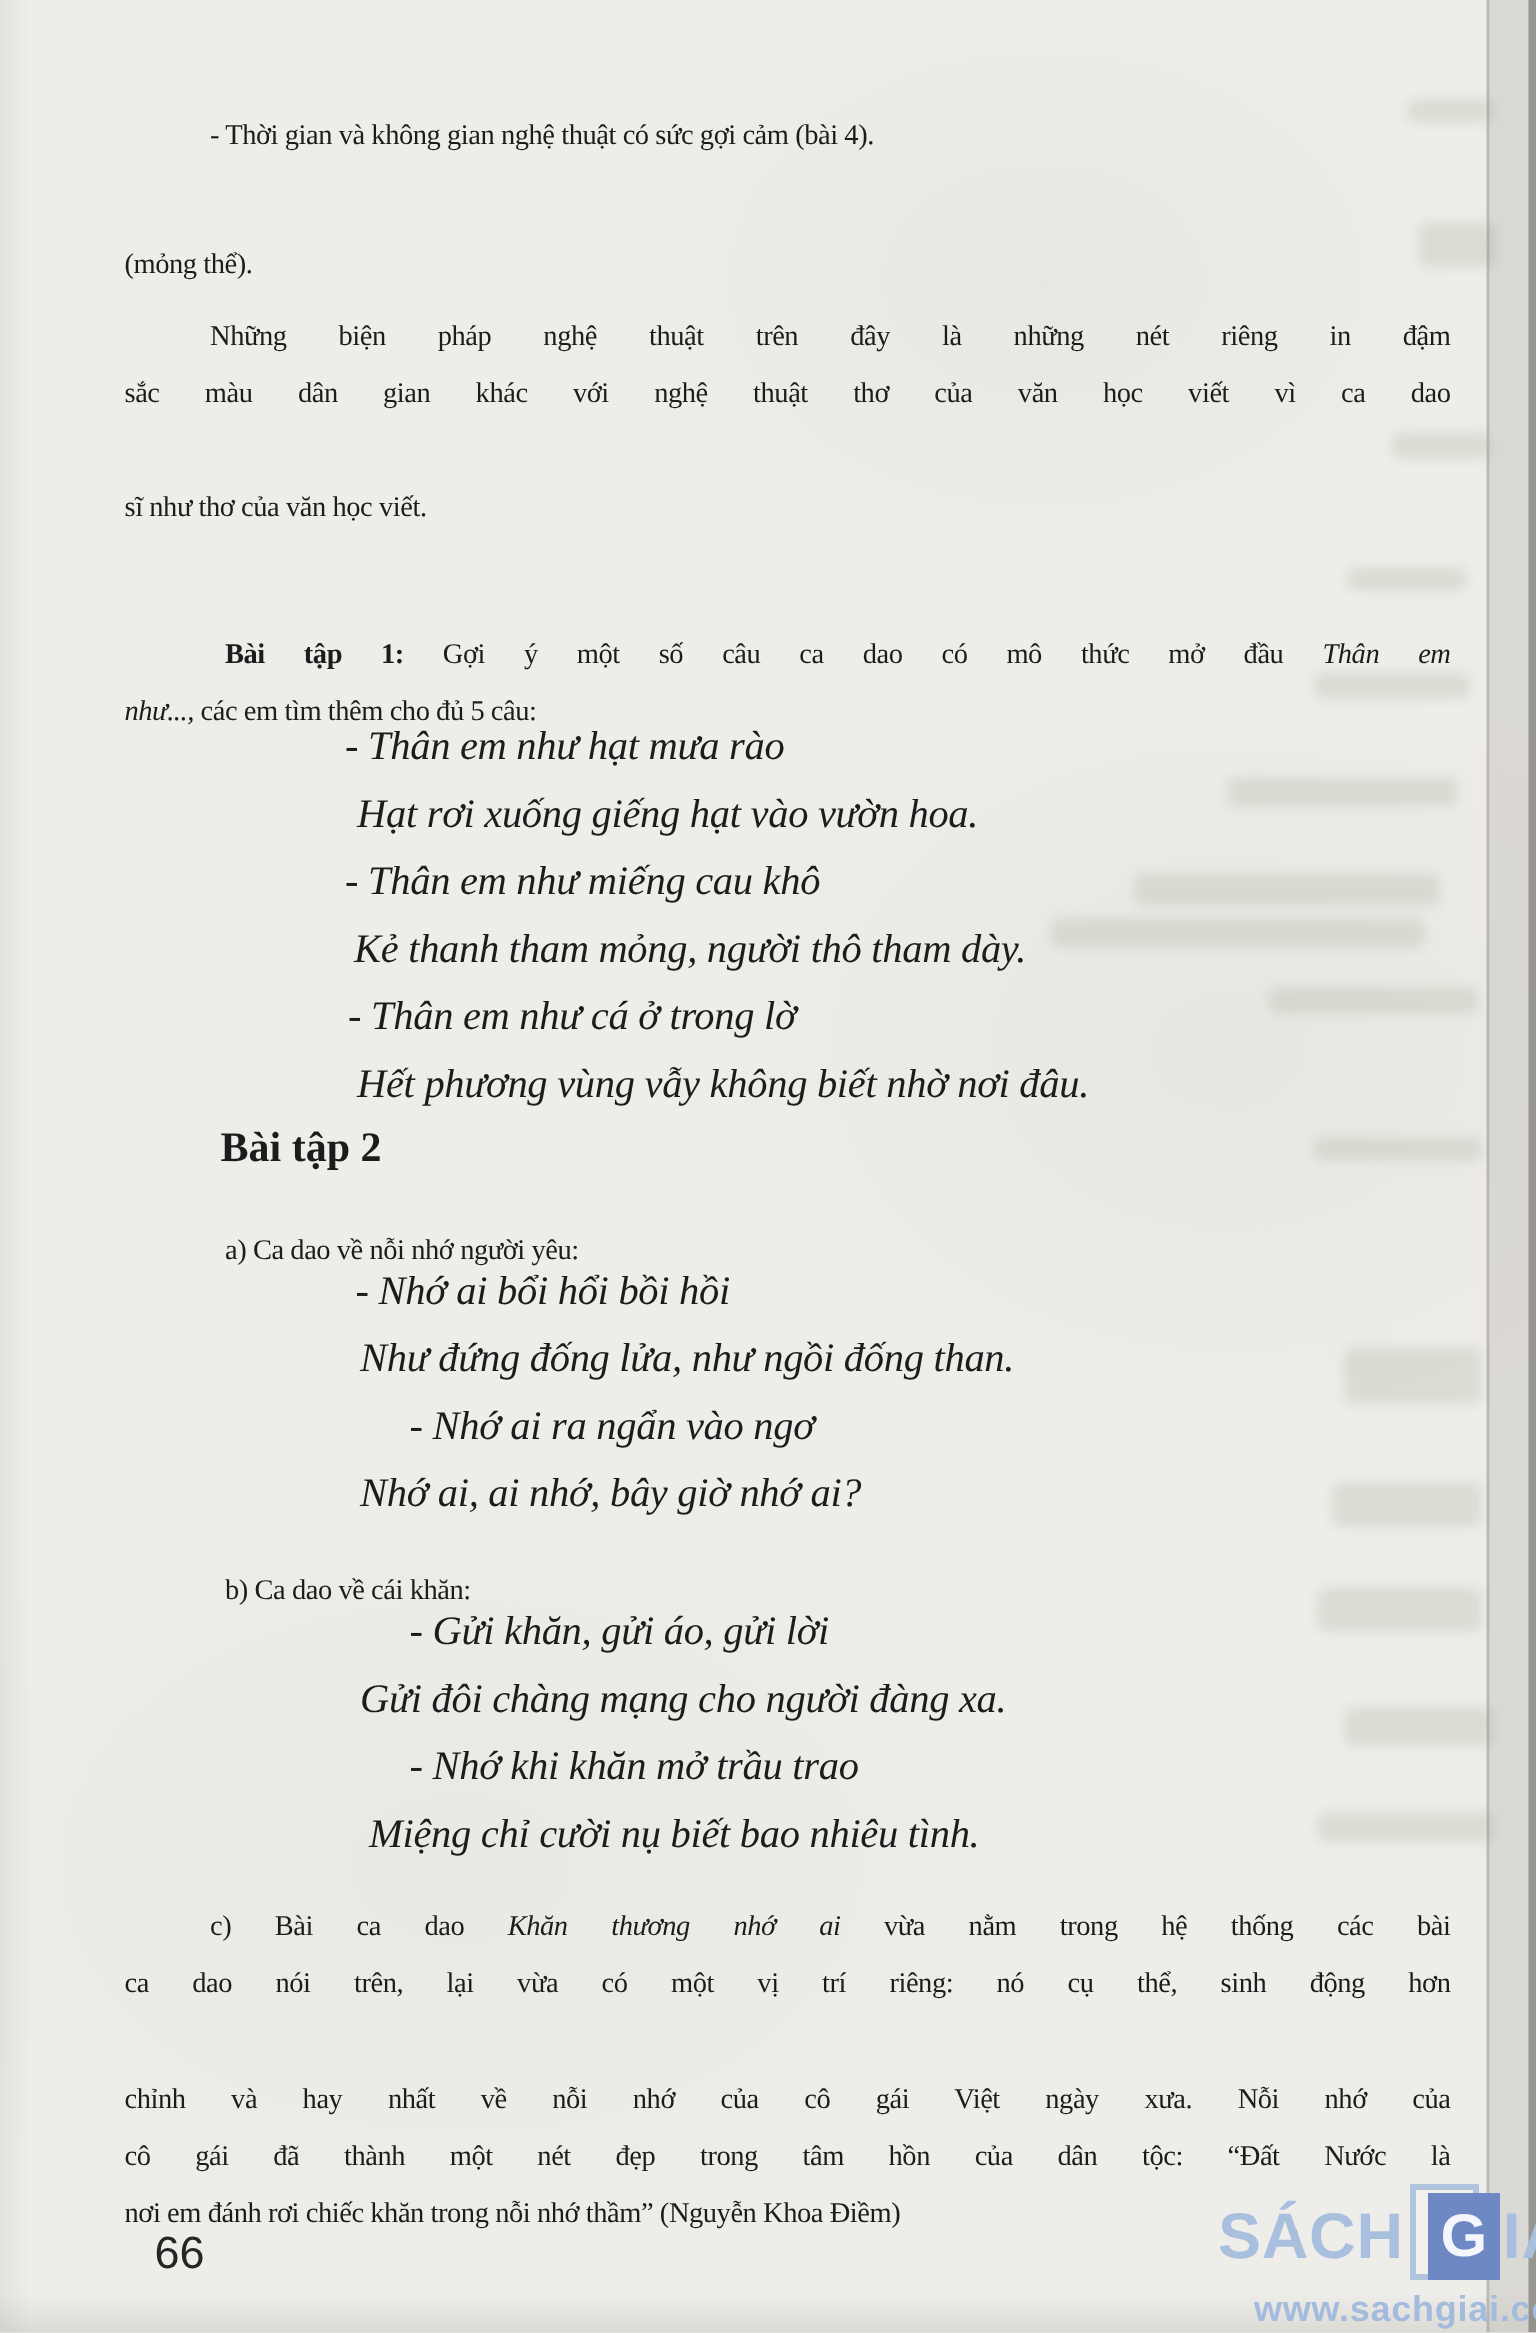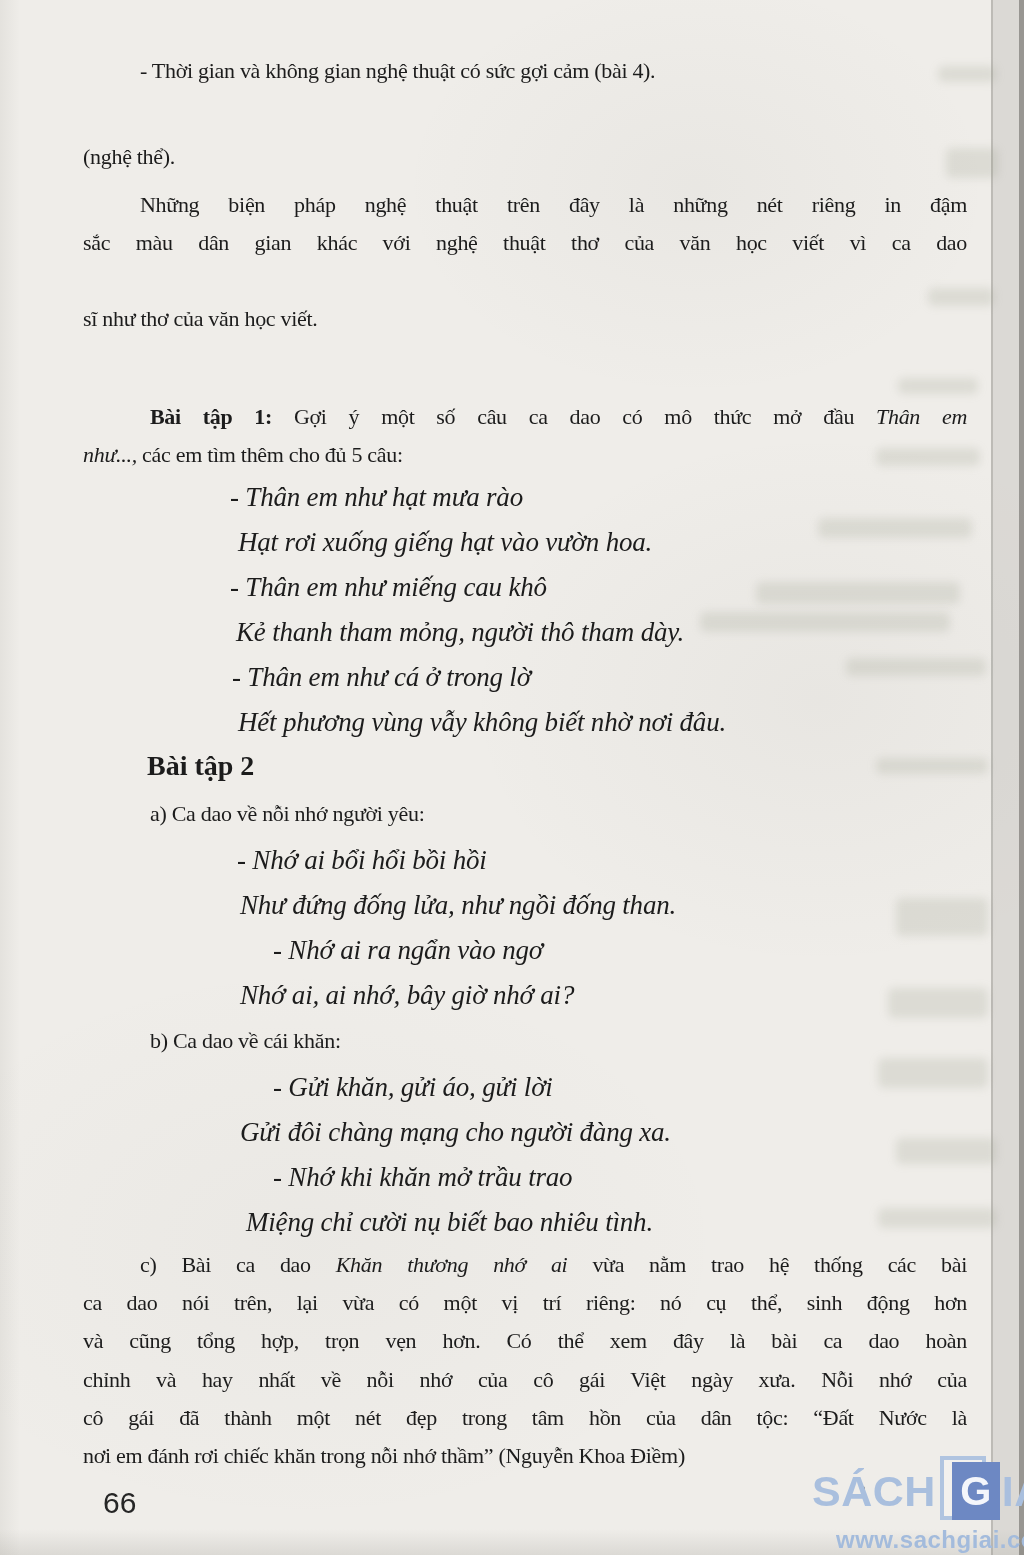--- a/index.html
+++ b/index.html
@@ -17,21 +17,21 @@
     color:#1c1c1c;
   }
   
   .scan-strip{position:absolute;top:0;left:991px;width:33px;height:1555px;
     background:rgba(196,194,188,.45);border-left:2px solid rgba(120,118,112,.30);}
   .scan-edge{position:absolute;top:0;left:1019px;width:5px;height:1555px;background:rgba(70,68,64,.45);}
   .smudge{position:absolute;filter:blur(4px);background:rgba(144,148,132,.20);border-radius:6px;}
   .speck{position:absolute;width:5px;height:5px;border-radius:50%;background:rgba(40,40,40,.55);}
 
   
-  .line{position:absolute;left:83px;width:884px;line-height:38px;font-size:22px;letter-spacing:-0.3px;white-space:normal;}
+  .line{position:absolute;left:83px;width:884px;line-height:38px;font-size:19px;letter-spacing:-0.3px;white-space:normal;margin-top:20px;}
   .just{text-align:justify;text-align-last:justify;}
   .b{font-weight:bold;}
   .i{font-style:italic;}
   .verse{position:absolute;left:83px;width:884px;font-style:italic;font-size:27px;line-height:38px;letter-spacing:-0.2px;}
   .h-sec{position:absolute;left:88px;font-weight:bold;font-size:29px;letter-spacing:.3px;}
   .h-sub{position:absolute;font-weight:bold;font-size:28px;}
   .pagenum{position:absolute;left:103px;top:1486px;font-family:"Liberation Sans","DejaVu Sans",sans-serif;font-size:30px;color:#262626;}
 
   
   .wm{position:absolute;left:812px;top:1460px;width:212px;font-family:"Liberation Sans","DejaVu Sans",sans-serif;}
@@ -61,21 +61,21 @@
   <div class="smudge" style="left:846px;top:658px;width:140px;height:18px;"></div>
   <div class="smudge" style="left:876px;top:758px;width:112px;height:16px;"></div>
   <div class="smudge" style="left:896px;top:898px;width:92px;height:38px;"></div>
   <div class="smudge" style="left:888px;top:988px;width:100px;height:30px;"></div>
   <div class="smudge" style="left:878px;top:1058px;width:110px;height:30px;"></div>
   <div class="smudge" style="left:896px;top:1138px;width:100px;height:26px;"></div>
   <div class="smudge" style="left:878px;top:1208px;width:118px;height:20px;"></div>
   <div class="speck" style="left:860px;top:1486px;"></div>
 
   <div class="line" style="top:52px;text-indent:57px;"><span>- Thời gian và không gian nghệ thuật có sức gợi cảm (bài 4).</span></div>
-  <div class="line" style="top:138px;"><span>(nghệ thể).</span></div>
+  <div class="line" style="top:138px;"><span>(mỏng thể).</span></div>
 
   <div class="line just" style="top:224px;"><span>sắc màu dân gian khác với nghệ thuật thơ của văn học viết vì ca dao</span></div>
   <div class="line just" style="top:186px;padding-left:57px;width:827px;"><span>Những biện pháp nghệ thuật trên đây là những nét riêng in đậm</span></div>
   <div class="line" style="top:300px;"><span>sĩ như thơ của văn học viết.</span></div>
 
 
   <div class="line just" style="top:398px;padding-left:67px;width:817px;">
     <span class="b">Bài tập 1:</span><span> Gợi ý một số câu ca dao có mô thức mở đầu </span><span class="i">Thân em</span>
   </div>
   <div class="line" style="top:436px;">
@@ -97,24 +97,23 @@
   <div class="verse" style="top:931px;padding-left:190px;">- Nhớ ai ra ngẩn vào ngơ</div>
   <div class="verse" style="top:976px;padding-left:157px;">Nhớ ai, ai nhớ, bây giờ nhớ ai?</div>
 
   <div class="line" style="top:1022px;padding-left:67px;"><span>b) Ca dao về cái khăn:</span></div>
   <div class="verse" style="top:1068px;padding-left:190px;">- Gửi khăn, gửi áo, gửi lời</div>
   <div class="verse" style="top:1113px;padding-left:157px;">Gửi đôi chàng mạng cho người đàng xa.</div>
   <div class="verse" style="top:1158px;padding-left:190px;">- Nhớ khi khăn mở trầu trao</div>
   <div class="verse" style="top:1203px;padding-left:163px;">Miệng chỉ cười nụ biết bao nhiêu tình.</div>
 
   <div class="line just" style="top:1246px;padding-left:57px;width:827px;">
-    <span>c) Bài ca dao </span><span class="i">Khăn thương nhớ ai</span><span> vừa nằm trao hệ thống các bài</span>
+    <span>c) Bài ca dao </span><span class="i">Khăn thương nhớ ai</span><span> vừa nằm trong hệ thống các bài</span>
   </div>
   <div class="line just" style="top:1284px;"><span>ca dao nói trên, lại vừa có một vị trí riêng: nó cụ thể, sinh động hơn</span></div>
-  <div class="line just" style="top:1322px;"><span>và cũng tổng hợp, trọn vẹn hơn. Có thể xem đây là bài ca dao hoàn</span></div>
   <div class="line just" style="top:1361px;"><span>chỉnh và hay nhất về nỗi nhớ của cô gái Việt ngày xưa. Nỗi nhớ của</span></div>
   <div class="line just" style="top:1399px;"><span>cô gái đã thành một nét đẹp trong tâm hồn của dân tộc: “Đất Nước là</span></div>
   <div class="line" style="top:1437px;"><span>nơi em đánh rơi chiếc khăn trong nỗi nhớ thầm” (Nguyễn Khoa Điềm)</span></div>
 
   <div class="pagenum">66</div>
 
   <div class="wm">
     <div class="wm-row">
       <span class="wm-txt" style="color:#a9bfde;">SÁCH</span>
       <span class="wm-icon">

